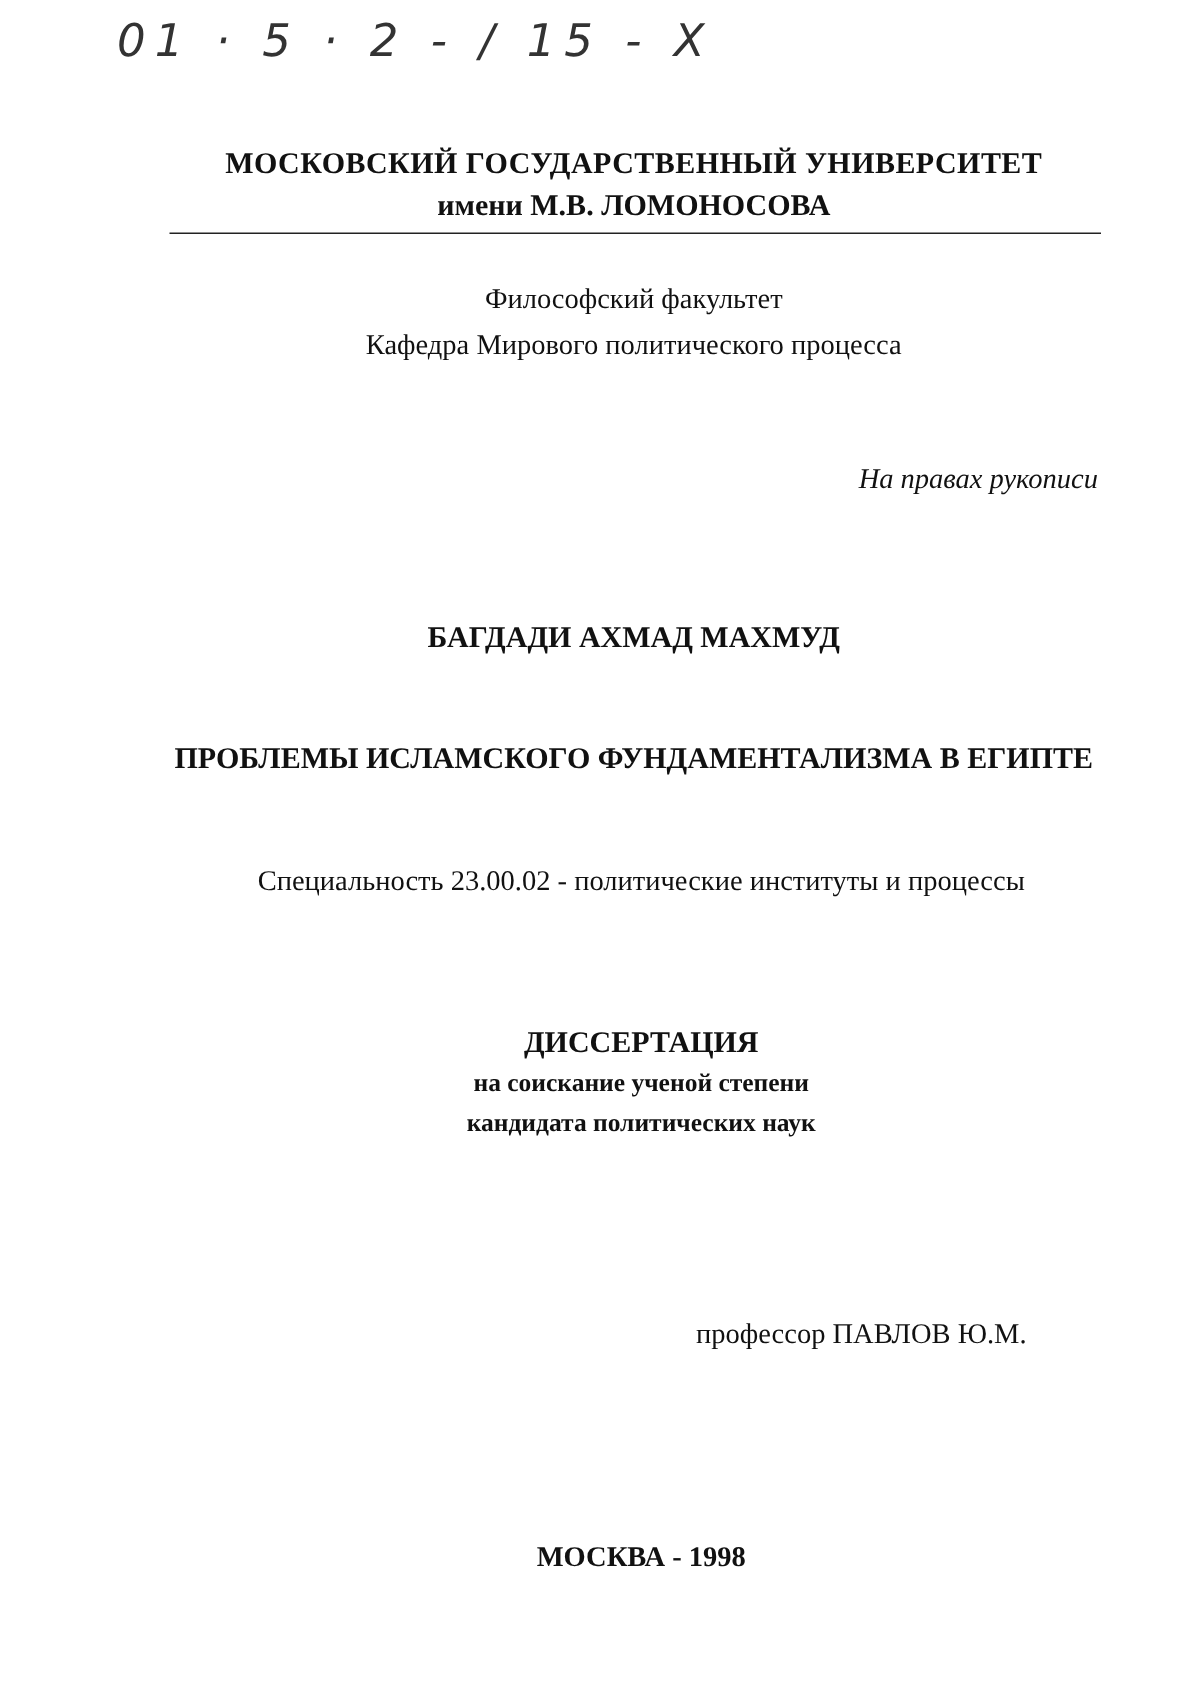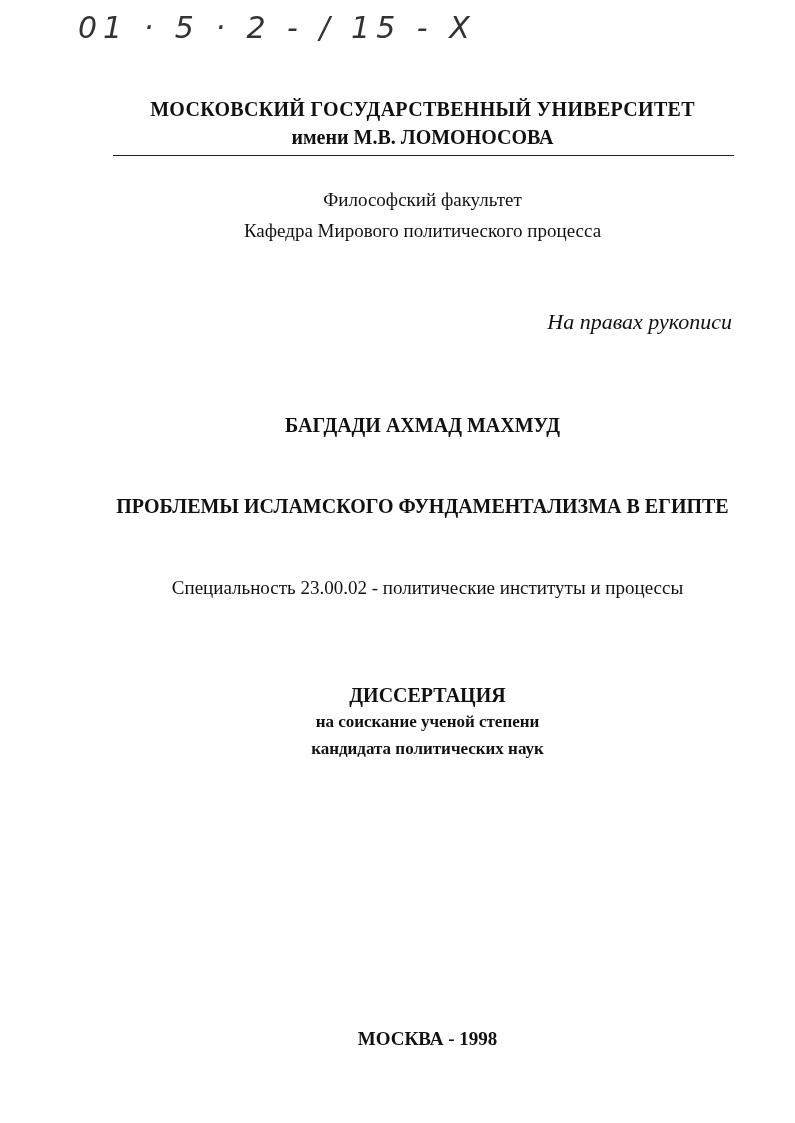--- a/index.html
+++ b/index.html
@@ -4,21 +4,21 @@
 <style>
   html, body { margin:0; padding:0; background:#ffffff; }
   body { width:795px; height:1123px; position:relative; overflow:hidden; font-family:"Liberation Serif","DejaVu Serif",serif; color:#111; }
   .abs { position:absolute; }
   .handwritten { left:62px; top:10px; font-family:"DejaVu Sans",sans-serif; font-size:30px; font-style:italic; color:#333; letter-spacing:6px; font-weight:200;margin-left:16px; }
   .uni { left:0; width:845px; top:98px; text-align:center; font-size:20px; font-weight:bold; letter-spacing:0.3px; }
   .uni2 { left:0; width:845px; top:126px; text-align:center; font-size:20px; font-weight:bold; }
   .rule { left:113px; top:155px; width:621px; height:0; border-top:1.5px solid #222; }
   .fac { left:0; width:845px; top:189px; text-align:center; font-size:19px; }
   .dep { left:0; width:845px; top:220px; text-align:center; font-size:19px; }
-  .rights { right:63px; top:309px; font-size:22px; font-style:italic; }
+  .rights { right:63px; top:309px; font-size:19px; font-style:italic; }
   .author { left:0; width:845px; top:414px; text-align:center; font-size:20px; font-weight:bold; }
   .title { left:0; width:845px; top:495px; text-align:center; font-size:20px; font-weight:bold; }
   .spec { left:0; width:855px; top:577px; text-align:center; font-size:19px; }
   .diss { left:0; width:855px; top:684px; text-align:center; font-size:20px; font-weight:bold; }
   .diss2 { left:0; width:855px; top:712px; text-align:center; font-size:17px; font-weight:bold; }
   .diss3 { left:0; width:855px; top:739px; text-align:center; font-size:17px; font-weight:bold; }
   .sup { left:464px; top:875px; font-size:19px; line-height:29px; }
   .city { left:0; width:855px; top:1028px; text-align:center; font-size:19px; font-weight:bold; }
 </style>
 </head>
@@ -39,15 +39,16 @@
 
 <div class="abs title">ПРОБЛЕМЫ ИСЛАМСКОГО ФУНДАМЕНТАЛИЗМА В ЕГИПТЕ</div>
 
 <div class="abs spec">Специальность 23.00.02 - политические институты и процессы</div>
 
 <div class="abs diss">ДИССЕРТАЦИЯ</div>
 <div class="abs diss2">на соискание ученой степени</div>
 <div class="abs diss3">кандидата политических наук</div>
 
 <div class="abs sup">
+  <div>профессор ПАВЛОВ Ю.М.</div>
 </div>
 
 <div class="abs city">МОСКВА - 1998</div>
 
 </body></html>

